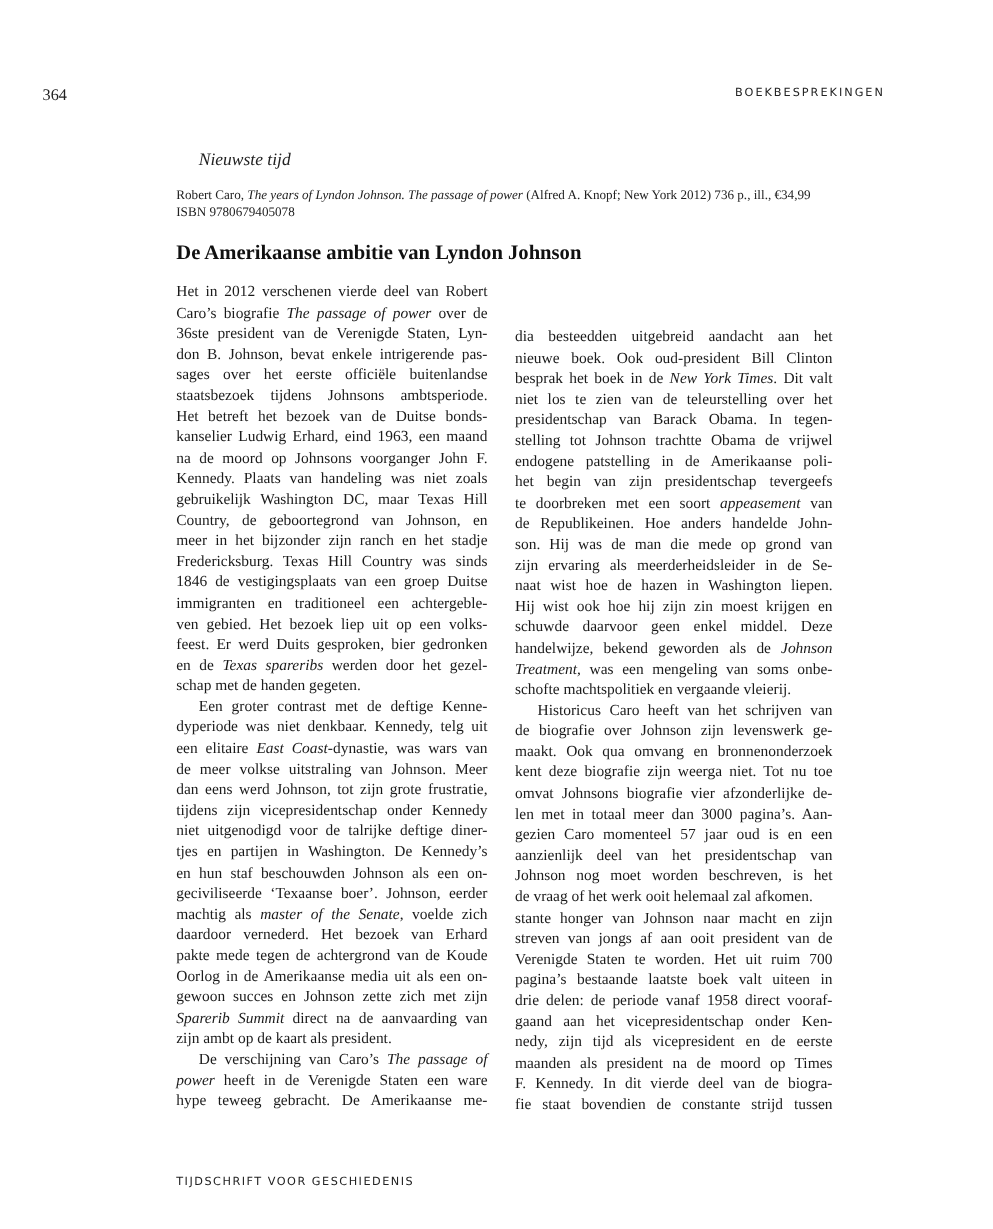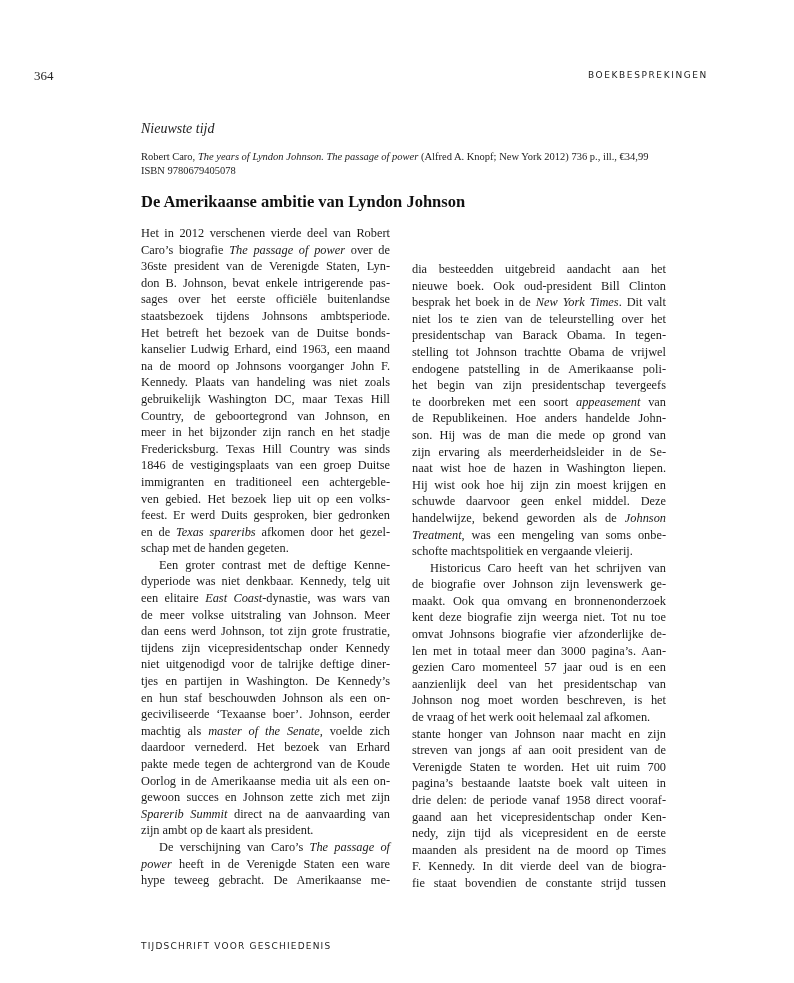--- a/index.html
+++ b/index.html
@@ -1,21 +1,21 @@
 <!DOCTYPE html>
 <html><head>
 <meta charset="utf-8">
 <style>
   html, body { margin: 0; padding: 0; background: #ffffff; }
   body { width: 794px; height: 983px; position: relative; overflow: hidden; color: #1a1a1a; }
   .serif { font-family: "Liberation Serif", "DejaVu Serif", serif; }
   .sans { font-family: "DejaVu Sans", "Liberation Sans", sans-serif; }
   #page-number { position: absolute; left: 34px; top: 68px; font-size: 13px; color: #222; text-align: center; }
   #running-head { position: absolute; left: 560px; top: 70px; font-size: 9px; letter-spacing: 1.6px; color: #222; margin-left: 28px; }
-  #section-label { position: absolute; left: 141px; top: 121px; font-size: 14px; font-style: italic; color: #222; }
+  #section-label { position: absolute; left: 159px; top: 121px; font-size: 14px; font-style: italic; color: #222; }
   #citation { position: absolute; left: 141px; top: 150px; width: 560px; font-size: 10.5px; line-height: 14px; color: #222; }
   #citation i { font-style: italic; }
   #article-title { position: absolute; left: 141px; top: 192px; font-size: 16.5px; font-weight: bold; color: #111; margin: 0; }
   .column { position: absolute; top: 225px; width: 249px; font-size: 12.35px; line-height: 16.6px; text-align: justify; color: #1a1a1a; }
   #col-left { left: 141px; }
   #col-right { left: 412px; width: 254px; margin-top: 36px; }
   .line { display: block; white-space: nowrap; text-align-last: justify; text-align: justify; overflow: visible; height: 16.6px; }
   .line.last { text-align-last: left; }
   .line.indent { padding-left: 18px; }
   .line i { font-style: italic; }
@@ -48,21 +48,21 @@
     <div class="line"><span>na de moord op Johnsons voorganger John F.</span></div>
     <div class="line"><span>Kennedy. Plaats van handeling was niet zoals</span></div>
     <div class="line"><span>gebruikelijk Washington DC, maar Texas Hill</span></div>
     <div class="line"><span>Country, de geboortegrond van Johnson, en</span></div>
     <div class="line"><span>meer in het bijzonder zijn ranch en het stadje</span></div>
     <div class="line"><span>Fredericksburg. Texas Hill Country was sinds</span></div>
     <div class="line"><span>1846 de vestigingsplaats van een groep Duitse</span></div>
     <div class="line"><span>immigranten en traditioneel een achtergeble-</span></div>
     <div class="line"><span>ven gebied. Het bezoek liep uit op een volks-</span></div>
     <div class="line"><span>feest. Er werd Duits gesproken, bier gedronken</span></div>
-    <div class="line"><span>en de </span><i>Texas spareribs</i><span> afkomen door het gezel-</span></div>
+    <div class="line"><span>en de </span><i>Texas spareribs</i><span> werden door het gezel-</span></div>
     <div class="line last"><span>schap met de handen gegeten.</span></div>
     <div class="line indent"><span>Een groter contrast met de deftige Kenne-</span></div>
     <div class="line"><span>dyperiode was niet denkbaar. Kennedy, telg uit</span></div>
     <div class="line"><span>een elitaire </span><i>East Coast</i><span>-dynastie, was wars van</span></div>
     <div class="line"><span>de meer volkse uitstraling van Johnson. Meer</span></div>
     <div class="line"><span>dan eens werd Johnson, tot zijn grote frustratie,</span></div>
     <div class="line"><span>tijdens zijn vicepresidentschap onder Kennedy</span></div>
     <div class="line"><span>niet uitgenodigd voor de talrijke deftige diner-</span></div>
     <div class="line"><span>tjes en partijen in Washington. De Kennedy’s</span></div>
     <div class="line"><span>en hun staf beschouwden Johnson als een on-</span></div>

